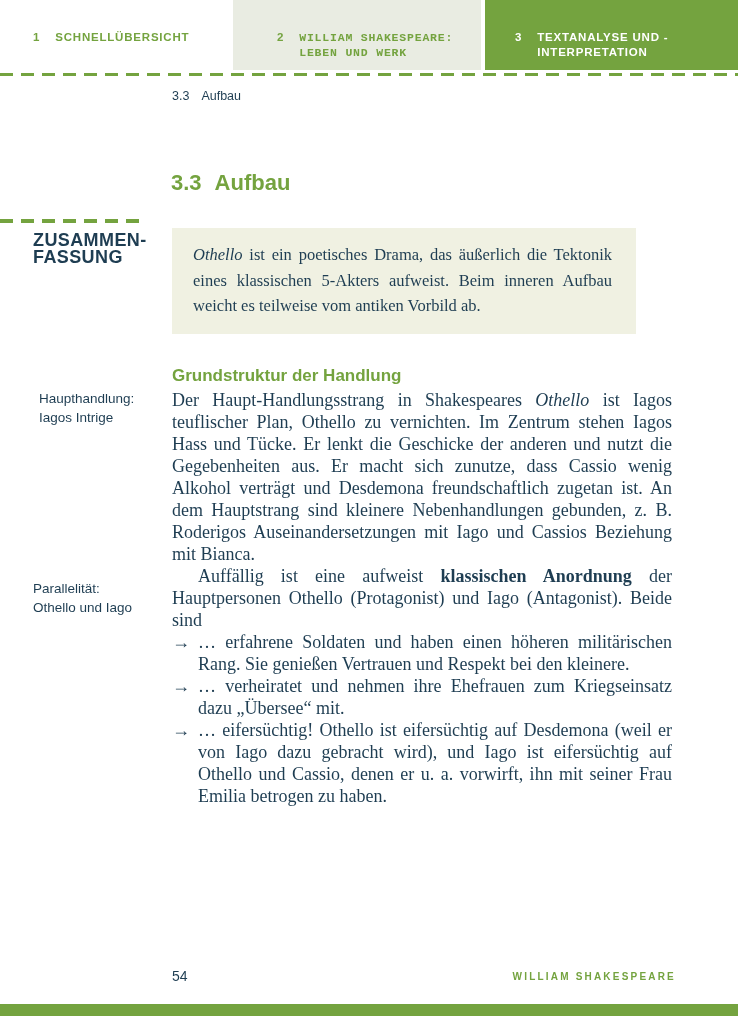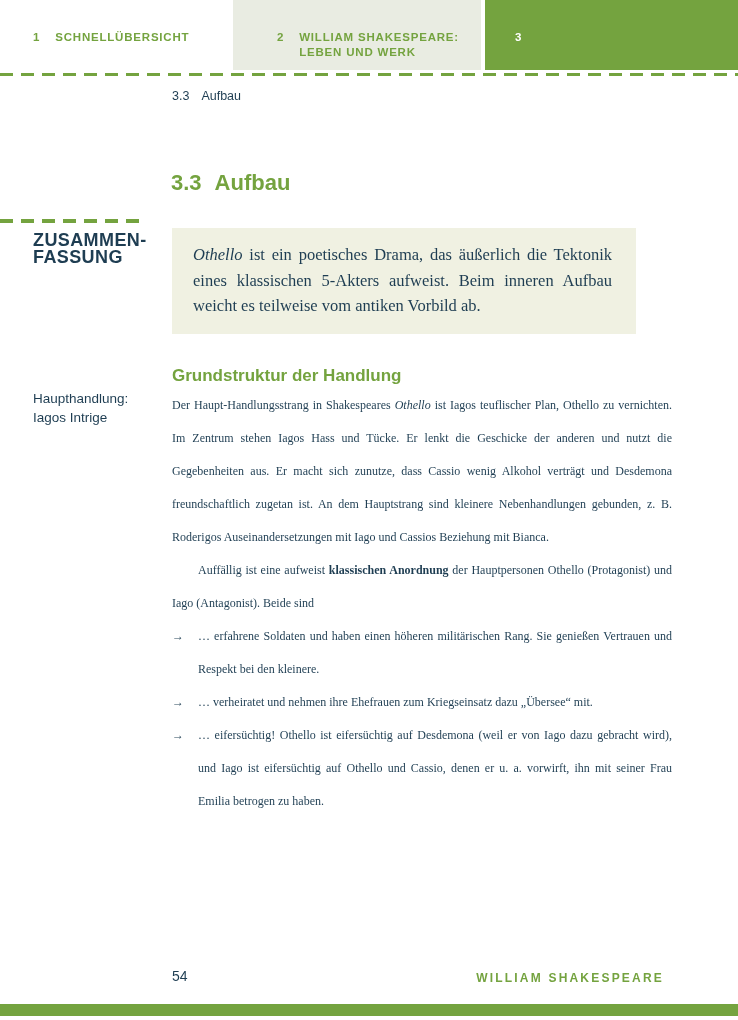--- a/index.html
+++ b/index.html
@@ -17,21 +17,21 @@
   
   .tabs{position:absolute;top:0;left:0;width:738px;height:70px;display:flex;}
   .tab{
     height:70px;padding-top:30px;display:flex;align-items:flex-start;
     font-family:"Liberation Sans",sans-serif;font-weight:bold;
     font-size:11.5px;letter-spacing:.8px;line-height:15px;color:var(--green);
   }
   .tab .num{display:inline-block;margin-right:15px;}
   .tab1{width:233px;padding-left:33px;background:#fff;}
   .tab2{width:248px;padding-left:44px;background:var(--tab2bg);}
-  .tab2 .lbl{width:175px;}
+  .tab2 .lbl{width:175px;font-family:Liberation Mono, monospace;}
   .tab3{flex:1;margin-left:4px;padding-left:30px;background:var(--green);color:#fff;}
   .tab3 .lbl{width:165px;}
   .dash-sep{
     position:absolute;top:73px;left:0;width:738px;height:3px;
     background:repeating-linear-gradient(90deg,var(--green) 0 13px,transparent 13px 21px);
   }
   
   .crumb{
     position:absolute;left:172px;top:89px;
     font-family:"Liberation Sans",sans-serif;font-size:12.5px;color:var(--dark);
@@ -50,51 +50,51 @@
   }
   .side-label{
     position:absolute;left:33px;top:232px;
     font-family:"Liberation Sans",sans-serif;font-weight:bold;font-size:18px;
     line-height:17px;letter-spacing:.4px;color:var(--dark);
   }
   .margin-note{
     position:absolute;left:33px;width:135px;
     font-family:"Liberation Sans",sans-serif;font-size:13.5px;line-height:18.5px;color:var(--dark);
   }
-  .note1{top:390px;}
+  .note1{top:390px;margin-left:6px;}
   .note2{top:580px;}
   
   .summary{
     position:absolute;left:172px;top:228px;width:464px;
     background:var(--sumbg);padding:14px 24px 15px 21px;
     font-size:16.5px;line-height:25.5px;text-align:justify;color:var(--dark);
   }
   
   .section-title{
     position:absolute;left:172px;top:366px;
     font-family:"Liberation Sans",sans-serif;font-weight:bold;font-size:17px;color:var(--green);text-align:center;
   }
   .body-col{
     position:absolute;left:172px;top:389px;width:500px;
-    font-size:12px;line-height:33px;text-align:justify;color:var(--dark);
+    font-size:18px;line-height:22px;text-align:justify;color:var(--dark);
     hyphens:auto;-webkit-hyphens:auto;
   }
   .para2{text-indent:26px;}
   .arrow-list{list-style:none;}
   .arrow-list li{display:flex;}
   .arrow-list .arr{width:26px;flex:0 0 26px;}
   .arrow-list .txt{flex:1;text-align:justify;}
   
   .pagenum{
     position:absolute;left:172px;top:968px;
     font-family:"Liberation Sans",sans-serif;font-size:14px;color:var(--dark);text-align:center;
   }
   .footer-right{
-    position:absolute;right:74px;top:971px;
-    font-family:"Liberation Sans",sans-serif;font-weight:bold;font-size:12px;
+    position:absolute;right:62px;top:971px;
+    font-family:"Liberation Sans",sans-serif;font-weight:bold;font-size:10px;
     letter-spacing:2.2px;color:var(--green);
   }
   .bottom-bar{
     position:absolute;left:0;bottom:4px;width:738px;height:12px;background:var(--green);
   }
 </style>
 </head>
 <body>
 
 <div class="page">
@@ -103,20 +103,21 @@
     <div class="tab tab1">
       <span class="num">1</span>
       <span class="lbl">SCHNELLÜBERSICHT</span>
     </div>
     <div class="tab tab2">
       <span class="num">2</span>
       <span class="lbl">WILLIAM SHAKESPEARE: LEBEN UND WERK</span>
     </div>
     <div class="tab tab3">
       <span class="num">3</span>
+      <span class="lbl">TEXTANALYSE UND -INTERPRETATION</span>
     </div>
   </div>
   <div class="dash-sep"></div>
 
   <div class="crumb">
     <span class="num">3.3</span><span>Aufbau</span>
   </div>
 
   <h1 class="h1">
     <span class="num">3.3</span><span>Aufbau</span>
@@ -128,20 +129,24 @@
     <div>FASSUNG</div>
   </div>
 
   <div class="summary">
     <i>Othello</i><span> ist ein poetisches Drama, das äußerlich die Tektonik eines klassischen 5-Akters aufweist. Beim inneren Aufbau weicht es teilweise vom antiken Vorbild ab.</span>
   </div>
 
   <div class="margin-note note1">
     <div>Haupthandlung:</div>
     <div>Iagos Intrige</div>
+  </div>
+  <div class="margin-note note2">
+    <div>Parallelität:</div>
+    <div>Othello und Iago</div>
   </div>
 
   <h2 class="section-title">Grundstruktur der Handlung</h2>
 
   <div class="body-col">
     <p class="para1">
       <span>Der Haupt-Handlungsstrang in Shakespeares </span><i>Othello</i><span> ist Iagos teuflischer Plan, Othello zu vernichten. Im Zentrum stehen Iagos Hass und Tücke. Er lenkt die Geschicke der anderen und nutzt die Gegebenheiten aus. Er macht sich zunutze, dass Cassio wenig Alkohol verträgt und Desdemona freundschaftlich zugetan ist. An dem Hauptstrang sind kleinere Nebenhandlungen gebunden, z. B. Roderigos Auseinandersetzungen mit Iago und Cassios Beziehung mit Bianca.</span>
     </p>
     <p class="para2">
       <span>Auffällig ist eine aufweist </span><b>klassischen Anordnung</b><span> der Hauptpersonen Othello (Protagonist) und Iago (Antagonist). Beide sind</span>

